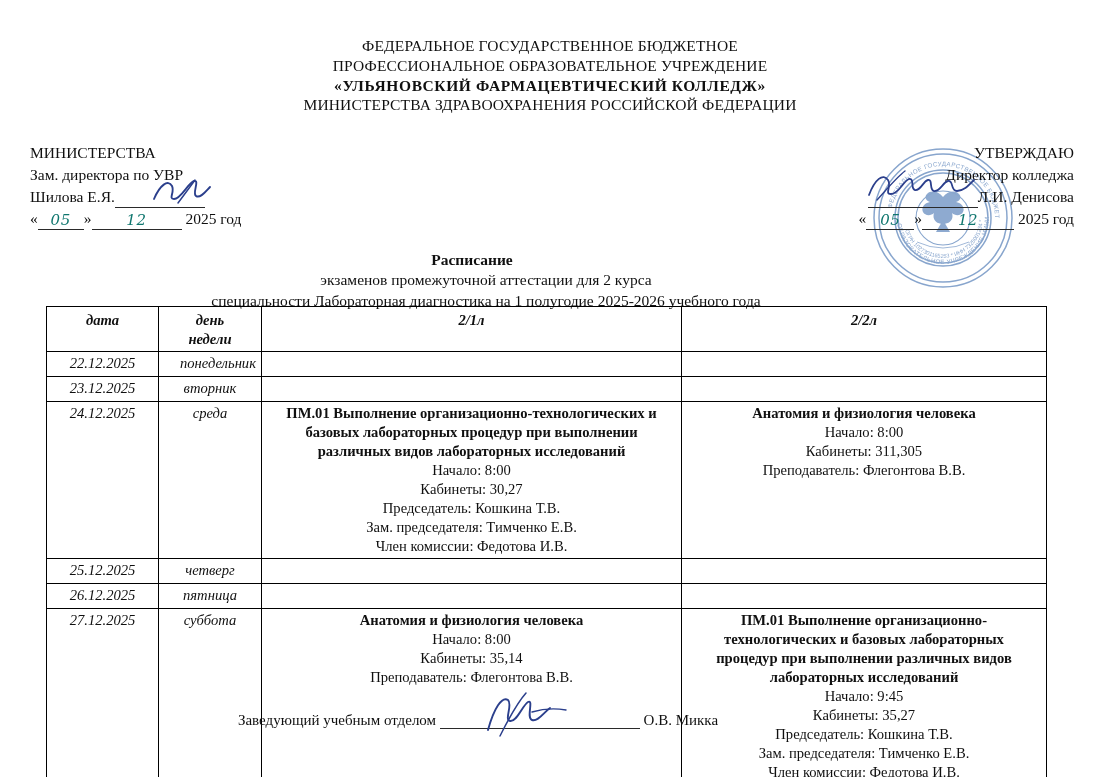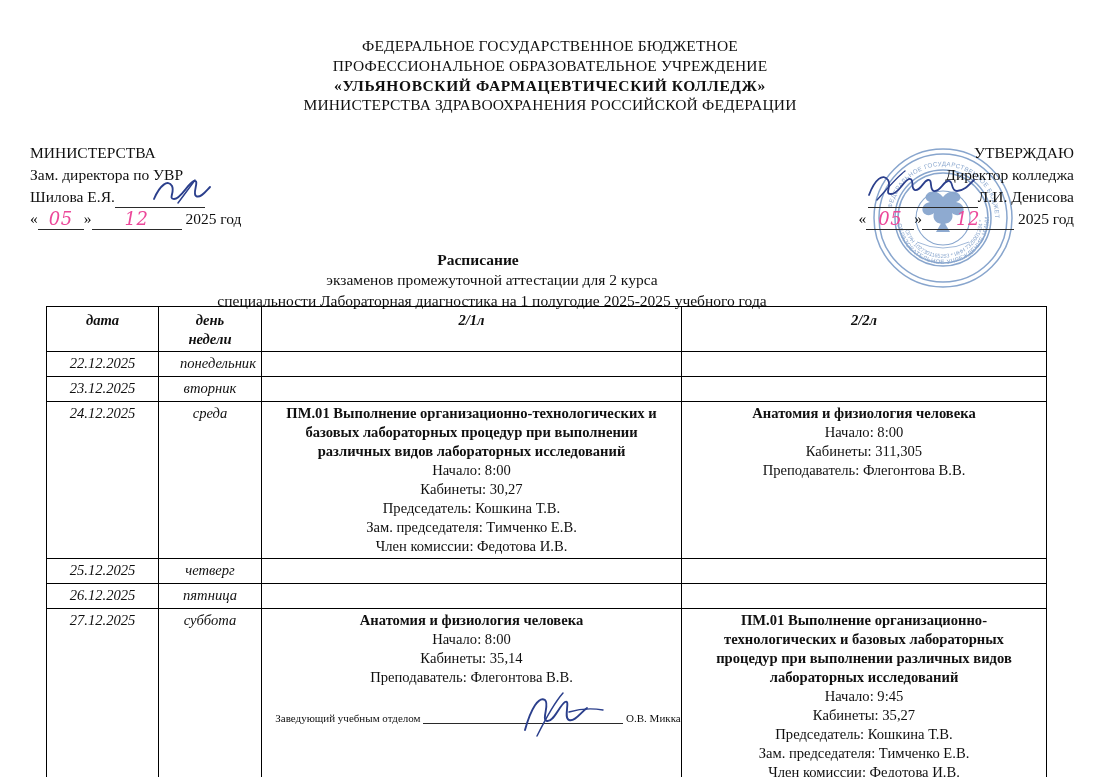--- a/index.html
+++ b/index.html
@@ -67,24 +67,24 @@
   .rule-blank {
     display: inline-block;
     border-bottom: 1.1px solid #2a2a2a;
     height: 0.95em;
     vertical-align: bottom;
   }
   .ink-on-rule {
     display: inline-block;
     text-align: center;
     border-bottom: 1.1px solid #2a2a2a;
-    color: #ec4899;
+    color: #0f766e;
     font-style: italic;
     font-family: "DejaVu Serif", serif;
-    font-size: 18px;
+    font-size: 15px;
     letter-spacing: 0.6px;
     vertical-align: bottom;
     line-height: 1.05em;
   }
 
   
   .scrawl {
     position: absolute;
     pointer-events: none;
   }
@@ -96,21 +96,21 @@
     top: 147px;
     width: 142px;
     height: 142px;
     z-index: 2;
     opacity: 0.92;
   }
 
   
   .doc-title {
     position: absolute;
-    left: 10px;
+    left: 4px;
     top: 250px;
     width: 936px;
     text-align: center;
     line-height: 1.32;
   }
   .doc-title .t-main {
     font-size: 15.5px;
     font-weight: bold;
   }
   .doc-title .t-sub {
@@ -171,21 +171,21 @@
   }
   tr.r-empty td { height: 20px; }
 
   
   .footer {
     position: absolute;
     left: 0;
     top: 712px;
     width: 956px;
     text-align: center;
-    font-size: 11px;
+    font-size: 15px;
   }
   .footer-inner {
     display: inline-block;
     position: relative;
     white-space: nowrap;
   }
   .footer .rule-blank { width: 200px; }
 </style>
 </head>
 <body>
@@ -270,21 +270,21 @@
     </div>
     <div class="sig-row">
       <span>«</span><span class="ink-on-rule" style="width:48px;">05</span><span>»</span><span class="ink-on-rule" style="width:92px;">12</span>
       <span>2025 год</span>
     </div>
   </div>
 
   <div class="doc-title">
     <div class="t-main">Расписание</div>
     <div class="t-sub">экзаменов промежуточной аттестации для 2 курса</div>
-    <div class="t-sub">специальности Лабораторная диагностика на 1 полугодие 2025-2025 учебного года</div>
+    <div class="t-sub">специальности Лабораторная диагностика на 1 полугодие 2025-2026 учебного года</div>
   </div>
 
   <table class="sched">
     <colgroup>
       <col class="col-date">
         <col class="col-day">
         <col class="col-g1">
         <col class="col-g2">
     </colgroup>
     <thead>

